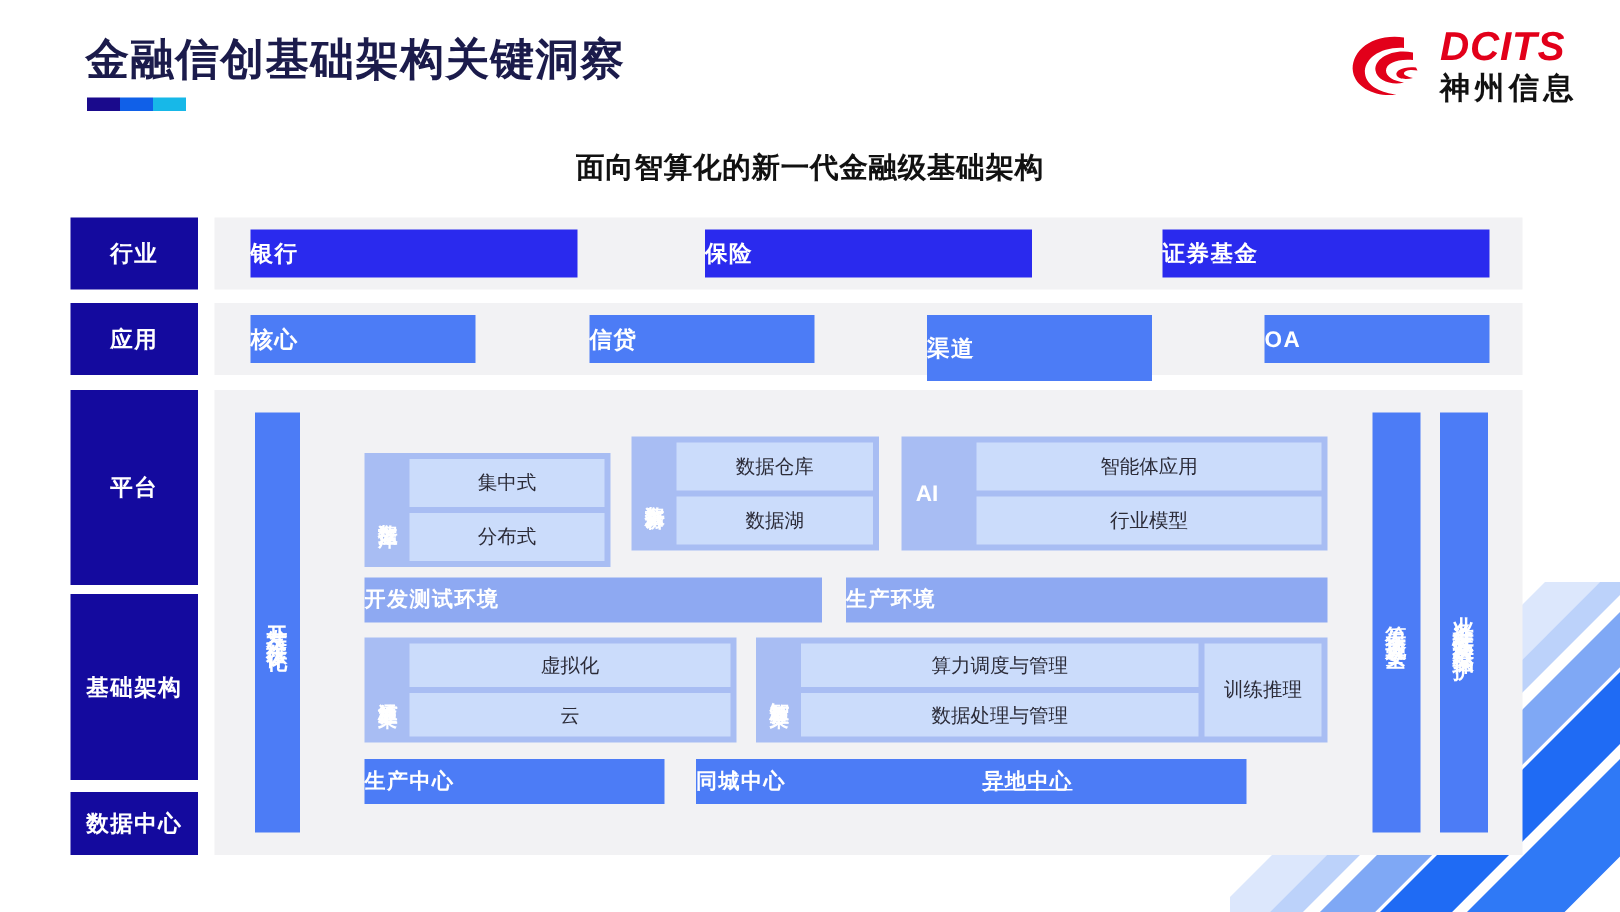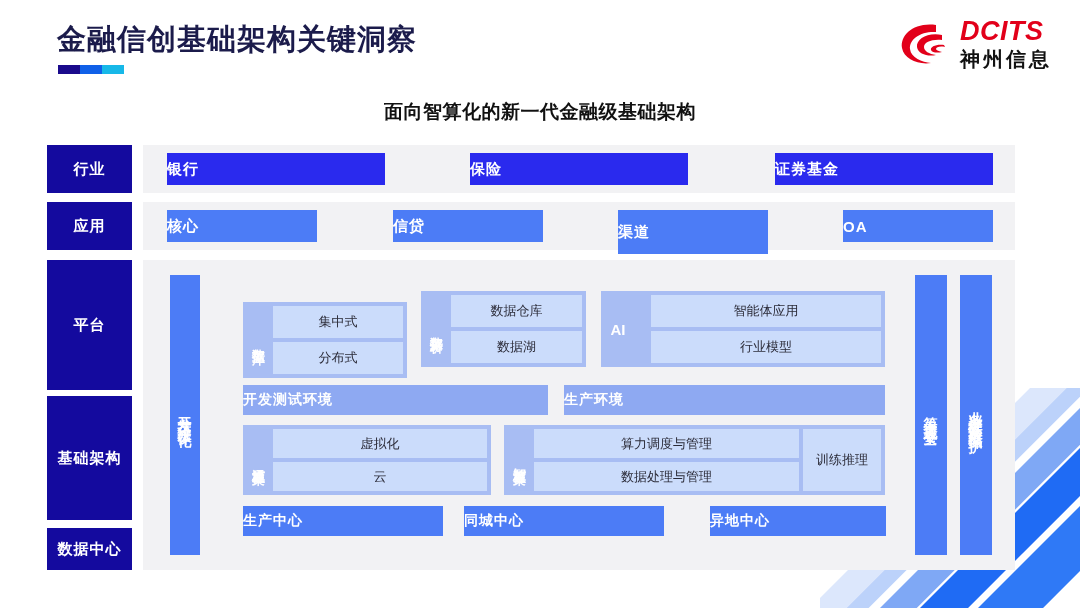--- a/index.html
+++ b/index.html
@@ -216,21 +216,21 @@
       <span>推理</span>
     </div>
   </div>
 
   <div class="tile center" style="left:243px; top:506px; width:200px; height:30px;">
       <span>生产中心</span>
     </div>
   <div class="tile center" style="left:464px; top:506px; width:200px; height:30px;">
       <span>同城中心</span>
     </div>
-  <div class="tile center" style="left:710px; top:506px; width:176px; height:30px;">
+  <div class="tile center" style="left:655px; top:506px; width:176px; height:30px;text-decoration:underline;">
       <span>异地中心</span>
     </div>
 
   <div class="vcol" style="left:915px; top:275px; width:32px; height:280px;">
     <span>等保合规安全</span>
   </div>
   <div class="vcol" style="left:960px; top:275px; width:32px; height:280px;">
     <span>业务连续性及数据保护</span>
   </div>
 

